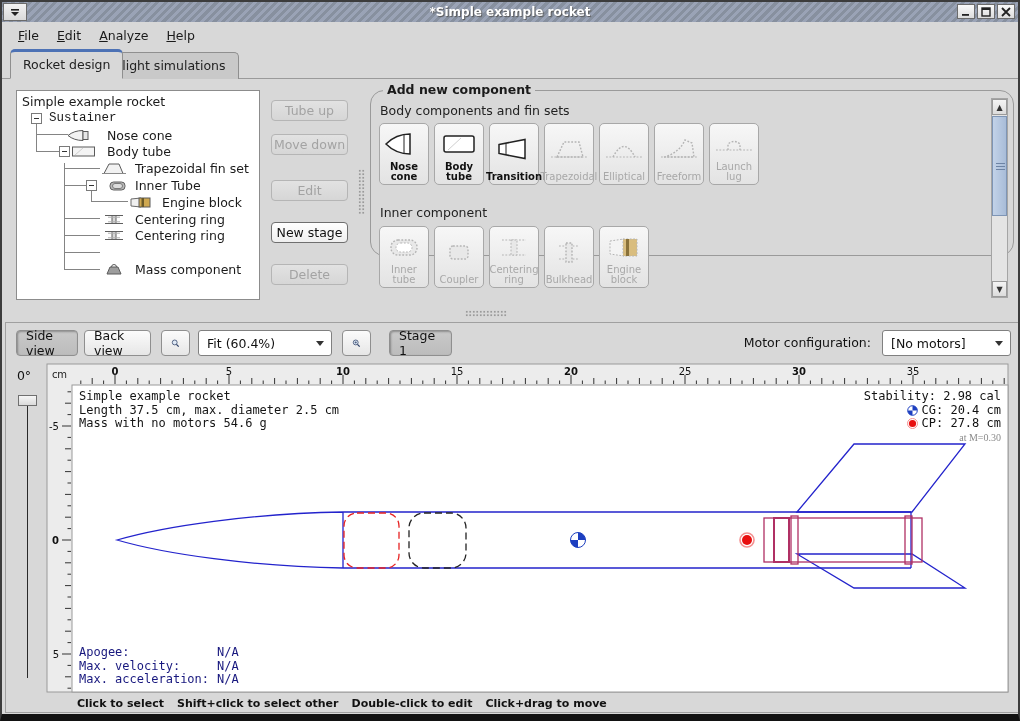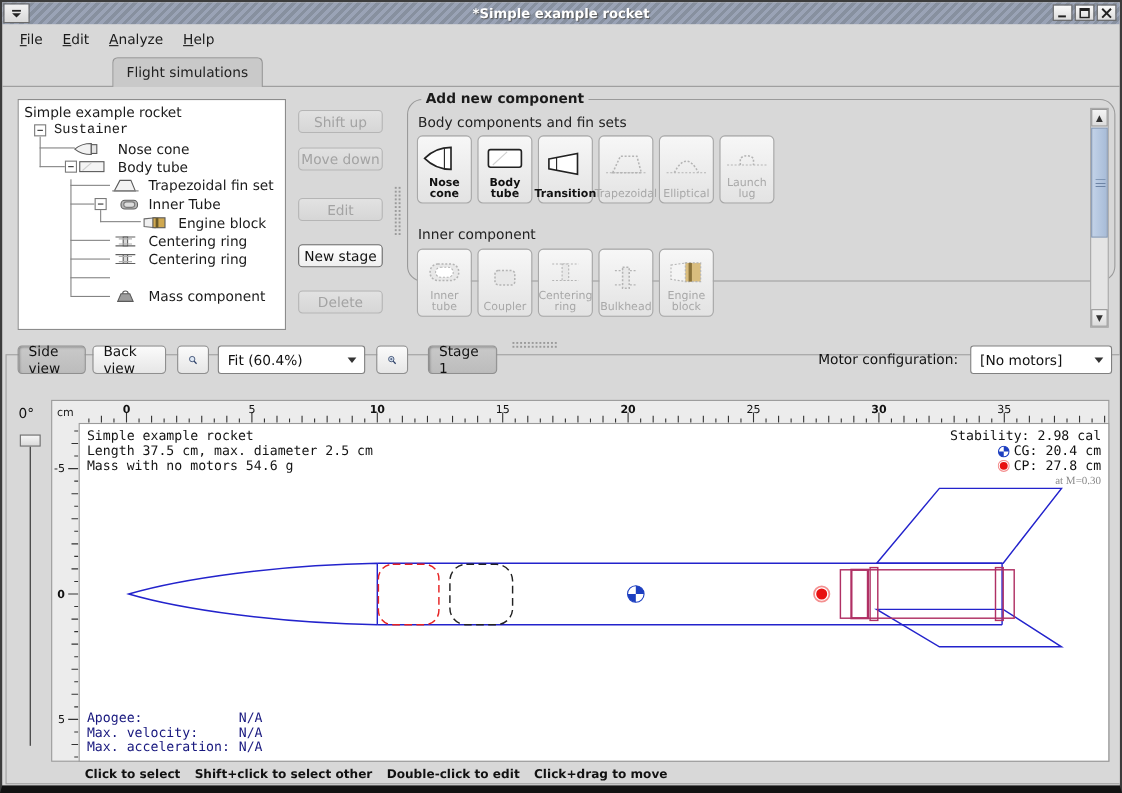--- a/index.html
+++ b/index.html
@@ -133,20 +133,21 @@
   </div>
 
   <div class="menubar" id="menubar">
       <div class="menu-item"><u>F</u>ile</div>
       <div class="menu-item"><u>E</u>dit</div>
       <div class="menu-item"><u>A</u>nalyze</div>
       <div class="menu-item"><u>H</u>elp</div>
     </div>
 
   <div class="tabstrip" id="tabstrip">
+      <div class="tab active" style="left: 8px;">Rocket design</div>
       <div class="tab" style="left: 100px;">Flight simulations</div>
     </div>
 
   <div class="top-section">
     <div class="tree-panel" id="treepanel">
         <div class="tree-conn" style="left: 19px; top: 33px; width: 1px; height: 28px;"></div>
         <div class="tree-conn" style="left: 19px; top: 43px; width: 32px; height: 1px;"></div>
         <div class="tree-conn" style="left: 19px; top: 60px; width: 23px; height: 1px;"></div>
         <div class="tree-conn" style="left: 47px; top: 72px; width: 1px; height: 106px;"></div>
         <div class="tree-conn" style="left: 47px; top: 77px; width: 36px; height: 1px;"></div>
@@ -240,21 +241,21 @@
           <span class="tree-icon" style="left: 84px;">
             <svg width="26" height="13" viewBox="0 0 26 13">
               <path d="M9,4 L17,4 L20,11 L6,11 Z" fill="#9d9d9d" stroke="#5a5a5a"></path>
               <path d="M10.5,4 Q10.5,1.5 13,1.5 Q15.5,1.5 15.5,4" fill="none" stroke="#5a5a5a"></path>
             </svg>
           </span>
           <span class="tree-label" style="left: 118px;">Mass component</span>
         </div>
       </div>
     <div class="actions-col" id="actionscol">
-        <div class="act-btn disabled" style="top: 21px;">Shift up</div>
+        <div class="act-btn disabled" style="top: 21px;">Tube up</div>
         <div class="act-btn disabled" style="top: 55px;">Move down</div>
         <div class="act-btn disabled" style="top: 101px;">Edit</div>
         <div class="act-btn enabled" style="top: 143px;">New stage</div>
         <div class="act-btn disabled" style="top: 185px;">Delete</div>
       </div>
     <div class="v-splitter"></div>
 
     <div class="groupbox">
       <div class="groupbox-title">Add new component</div>
       <div class="section-label" style="top:12px">Body components and fin sets</div>
@@ -300,20 +301,29 @@
               <svg width="40" height="30" viewBox="0 0 40 30">
                 <line x1="2" y1="23" x2="38" y2="23" stroke="#b4b4b4" stroke-dasharray="1.8,1.6"></line>
                 <path d="M9,23 Q20,2 31,23" fill="none" stroke="#b4b4b4" stroke-width="1.4" stroke-dasharray="1.8,1.6"></path>
               </svg>
             </div>
             <div class="clabel">Elliptical</div>
           </div>
           <div class="comp-btn disabled">
             <div class="cicon">
               <svg width="40" height="30" viewBox="0 0 40 30">
+                <line x1="2" y1="23" x2="38" y2="23" stroke="#b4b4b4" stroke-dasharray="1.8,1.6"></line>
+                <path d="M5,23 C14,21 22,15 26,6 L33,9 L35,23 Z" fill="none" stroke="#b4b4b4" stroke-width="1.4" stroke-dasharray="1.8,1.6"></path>
+              </svg>
+            </div>
+            <div class="clabel">Freeform</div>
+          </div>
+          <div class="comp-btn disabled">
+            <div class="cicon">
+              <svg width="40" height="30" viewBox="0 0 40 30">
                 <line x1="2" y1="21" x2="38" y2="21" stroke="#b4b4b4" stroke-dasharray="1.8,1.6"></line>
                 <path d="M14,21 L14,15 Q20,10 26,15 L26,21" fill="none" stroke="#b4b4b4" stroke-width="1.4" stroke-dasharray="1.8,1.6"></path>
               </svg>
             </div>
             <div class="clabel">Launch lug</div>
           </div>
         </div>
       <div class="section-label" style="top:114px">Inner component</div>
       <div class="comp-row" style="top:135px" id="comprow1">
           <div class="comp-btn disabled">
@@ -371,21 +381,21 @@
           </div>
         <div class="sb-btn" style="bottom:0">▼</div>
       </div>
     </div>
   </div>
 
   <div class="h-splitter"></div>
 
   <div class="bottom-section"></div>
 
-  <div id="viewtoolbar" style="position: absolute; left: 0px; top: 305px; width: 100%; height: 40px;">
+  <div id="viewtoolbar" style="position: absolute; left: 0px; top: 321px; width: 100%; height: 40px;">
     <div class="tool-btn toggled" style="left:14px;width:62px">Side view</div>
     <div class="tool-btn" style="left:82px;width:67px">Back view</div>
     <div class="tool-btn" style="left:159px;width:29px">
       <svg width="17" height="17" viewBox="0 0 17 17">
           <circle cx="7" cy="6.5" r="4.6" fill="#dfe9f5" stroke="#2b3f66" stroke-width="1.4"></circle>
           <line x1="10.3" y1="10" x2="14.5" y2="14.5" stroke="#2b3f66" stroke-width="2.2"></line>
         </svg>
     </div>
     <div class="combo" style="left:196px;width:134px">
       <span>Fit (60.4%)</span>

